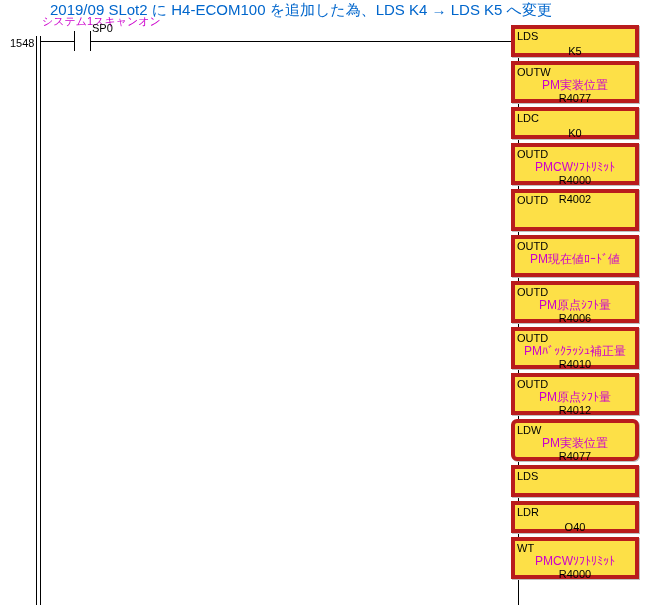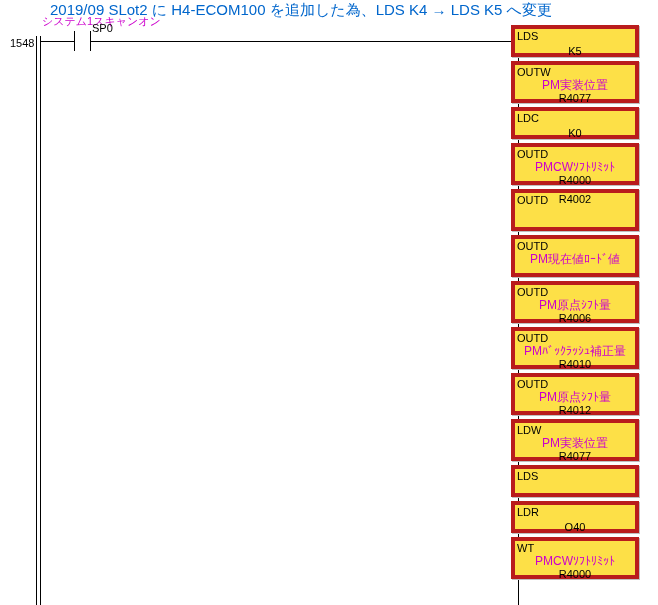--- a/index.html
+++ b/index.html
@@ -225,21 +225,21 @@
         <div class="param">PMﾊﾞｯｸﾗｯｼｭ補正量</div>
         <div class="operand">R4010</div>
       </div>
       <div class="hconn" style="top: 394px; width: 4px;"></div>
       <div class="block tall" style="top: 373px;">
         <div class="mnemonic">OUTD</div>
         <div class="param">PM原点ｼﾌﾄ量</div>
         <div class="operand">R4012</div>
       </div>
       <div class="hconn" style="top: 440px; width: 4px;"></div>
-      <div class="block tall" style="top: 419px;">
+      <div class="block tall" style="top: 419px; border-radius: 6px;">
         <div class="mnemonic">LDW</div>
         <div class="param">PM実装位置</div>
         <div class="operand">R4077</div>
       </div>
       <div class="hconn" style="top: 481px; width: 4px;"></div>
       <div class="block simple" style="top: 465px;">
         <div class="mnemonic">LDS</div>
       </div>
       <div class="hconn" style="top: 517px; width: 4px;"></div>
       <div class="block simple" style="top: 501px;">

